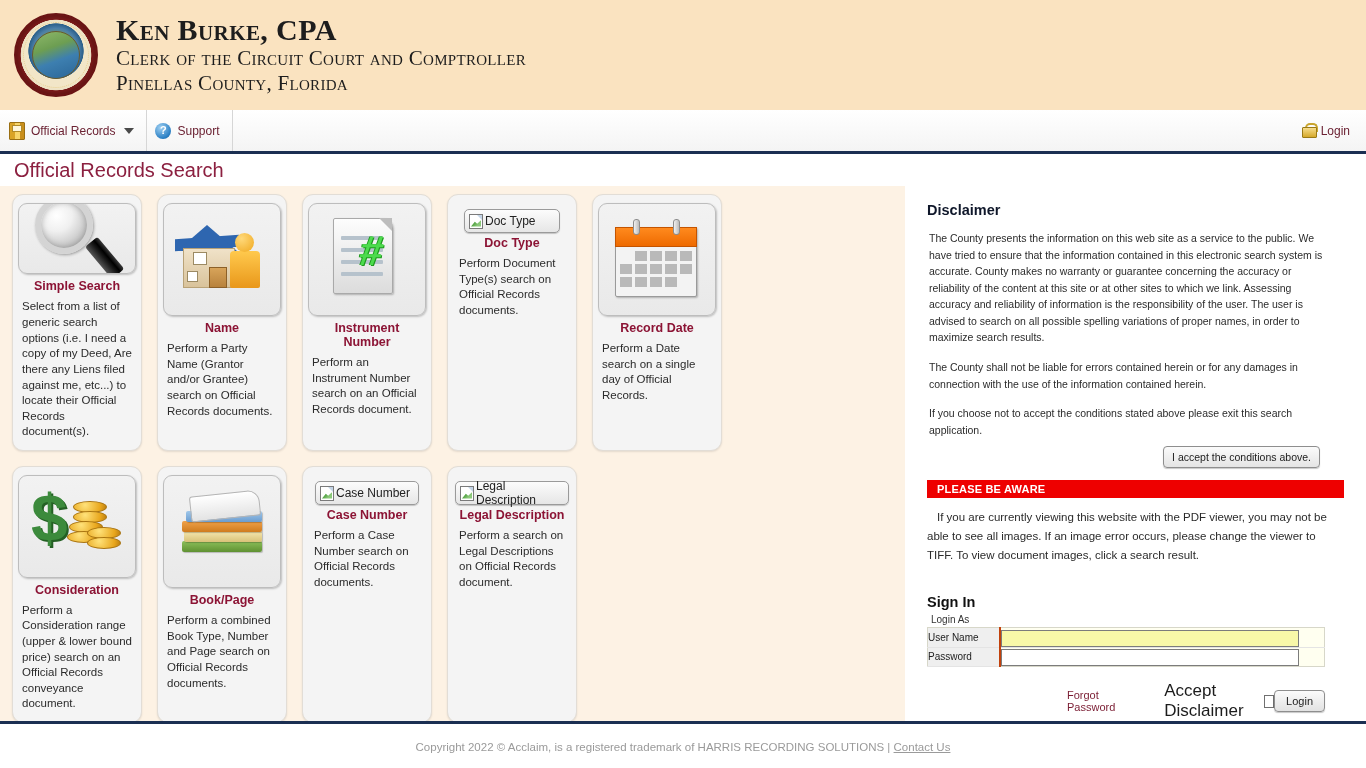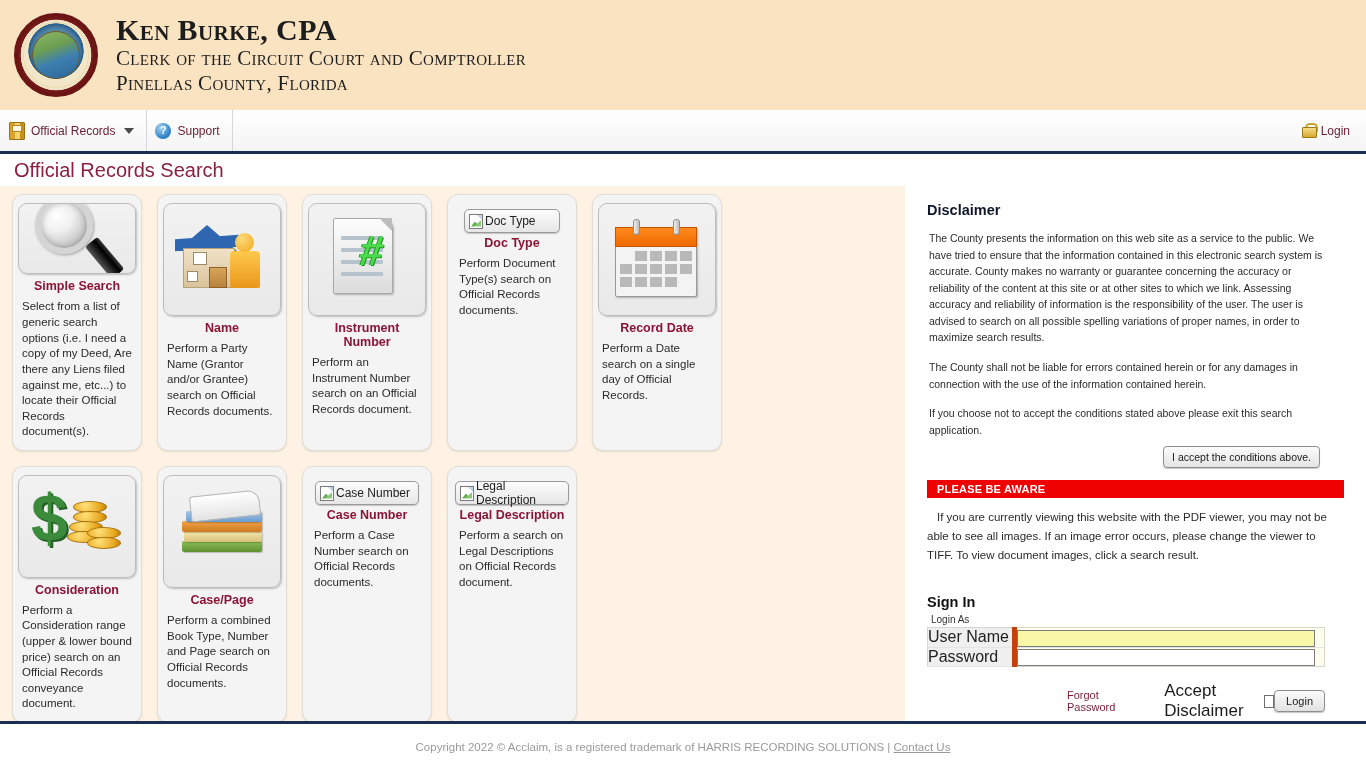--- a/index.html
+++ b/index.html
@@ -504,26 +504,26 @@
     width: 398px;
     background: #fffff0;
     border: 1px solid #d7d7c9;
   }
   .login-table td {
     padding: 0;
     vertical-align: middle;
   }
   .lbl-cell {
     background: #efefef;
-    border-right: 5px solid #c2410c;
+    border-right: 2px solid #c2410c;
     border-bottom: 1px solid #e4e4e4;
-    font-size: 16px;
+    font-size: 10px;
     color: #222;
     padding: 5px 6px;
-    width: 87px;
+    width: 72px;
     white-space: nowrap;
   }
   .inp-cell {
     padding: 3px 4px 3px 2px;
     border-bottom: 1px solid #e4e4e4;
   }
   .inp {
     width: 298px;
     height: 17px;
     border: 1px solid #7c7c7c;
@@ -737,21 +737,21 @@
       <div class="card tall2">
         <div class="card-icon-box">
           <div class="ic ic-books">
             <div class="bk" style="left:8px;top:48px;width:80px;background:linear-gradient(#8cc05a,#5f9132)"></div>
             <div class="bk" style="left:10px;top:38px;width:78px;background:linear-gradient(#f5e7b0,#d9c278)"></div>
             <div class="bk" style="left:8px;top:28px;width:80px;background:linear-gradient(#f0a24a,#cf7b1e)"></div>
             <div class="bk" style="left:12px;top:18px;width:76px;background:linear-gradient(#9fc7ea,#6b9dd0)"></div>
             <div class="open"></div>
           </div>
         </div>
-        <div class="card-title">Case/Page</div>
+        <div class="card-title">Book/Page</div>
         <div class="card-desc">Perform a combined Book Type, Number and Page search on Official Records documents.</div>
       </div>
 
       <div class="card tall2 broken">
         <div class="broken-btn">
           <span class="broken-img-glyph"></span>
           <span>Case Number</span>
         </div>
         <div class="card-title">Case Number</div>
         <div class="card-desc">Perform a Case Number search on Official Records documents.</div>

